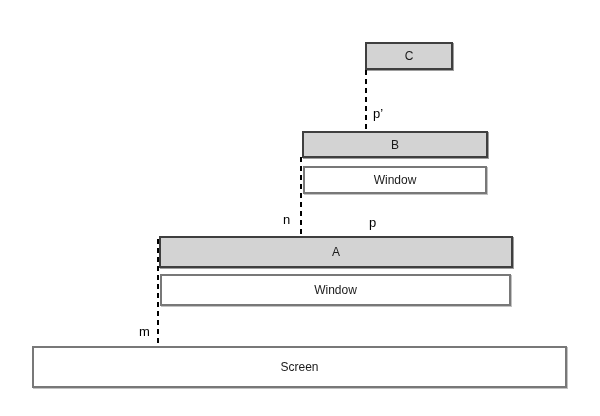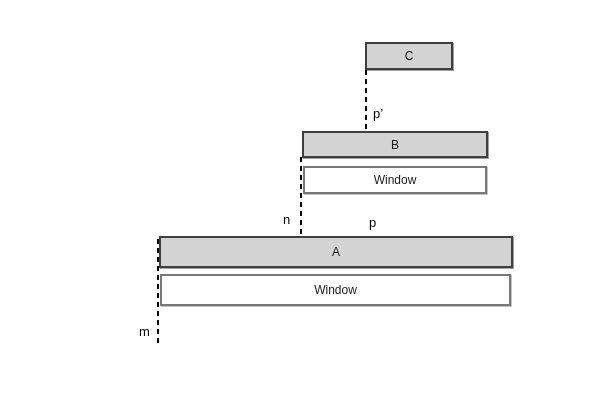--- a/index.html
+++ b/index.html
@@ -88,19 +88,22 @@
   </div>
 
   <div class="box gray" id="box-a">
     <span>A</span>
   </div>
 
   <div class="box white" id="win-lower">
     <span>Window</span>
   </div>
 
+  <div class="box white" id="box-screen">
+    <span>Screen</span>
+  </div>
 
   <span class="pt-label" id="label-p-prime">p’</span>
   <span class="pt-label" id="label-n">n</span>
   <span class="pt-label" id="label-p">p</span>
   <span class="pt-label" id="label-m">m</span>
 
 </div>
 
 </body></html>

